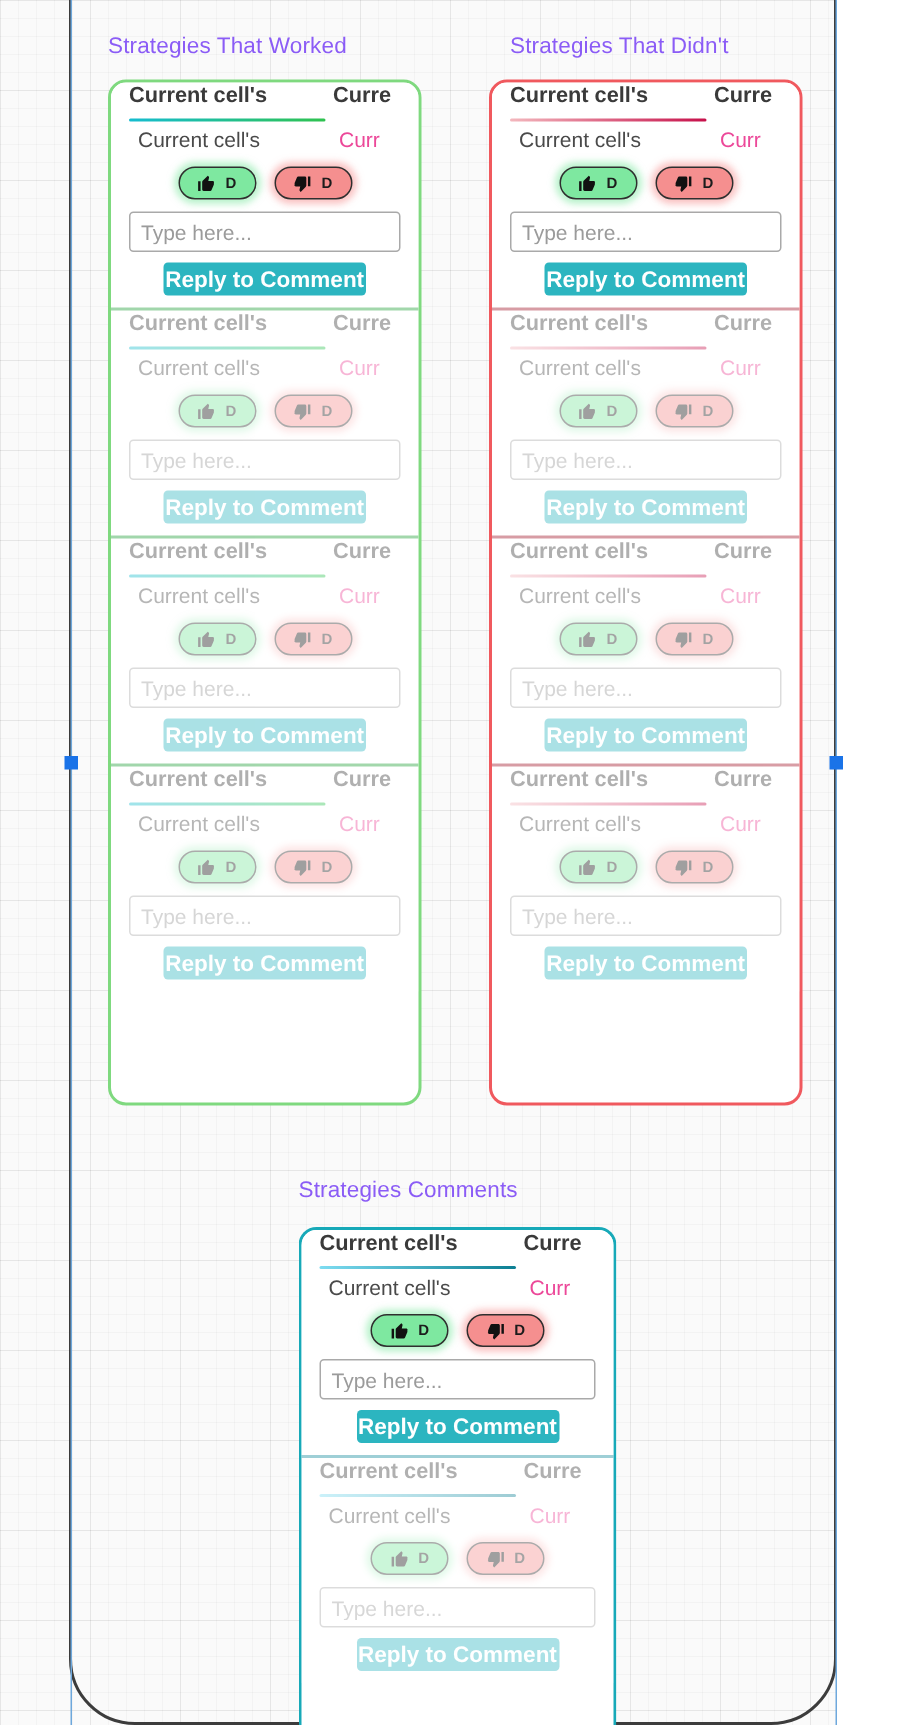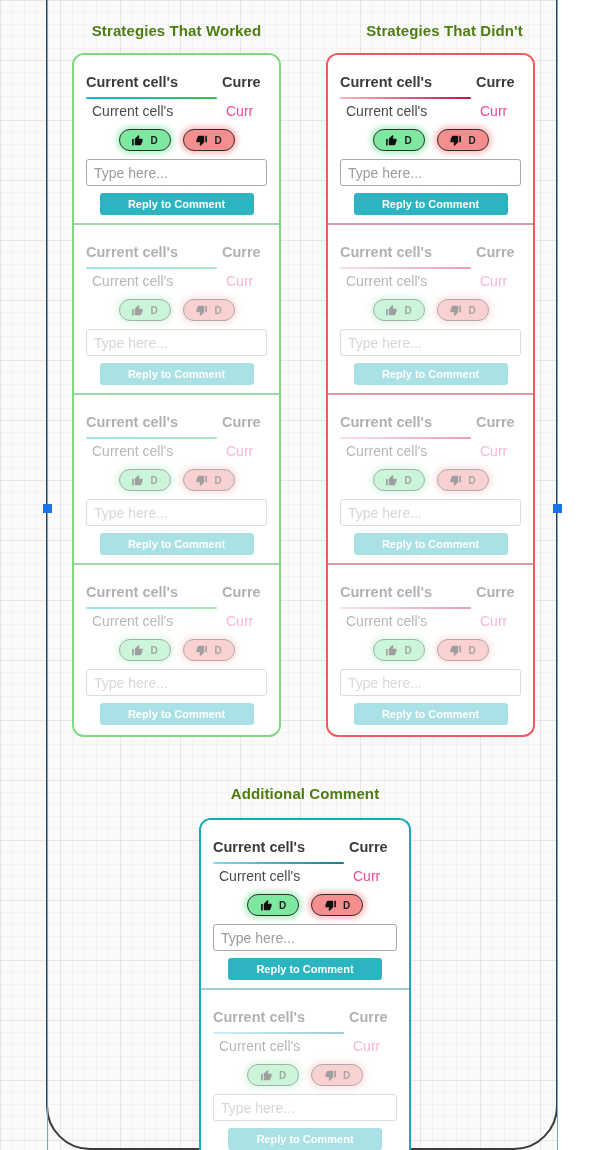--- a/index.html
+++ b/index.html
@@ -68,24 +68,23 @@
     left: 558px; top: 0;
     width: 56px; height: 1150px;
     background: #ffffff;
   }
 
   
   #content { position: absolute; left: 0; top: 0; width: 614px; height: 1150px; }
 
   .section-title {
     position: absolute;
-    text-align: center;
-    color: #4d7c0f;
+    color: #8b5cf6;
     font-size: 15px;
-    font-weight: 700;
+    font-weight: 400;
     letter-spacing: .1px;
     white-space: nowrap;
   }
 
   .column {
     position: absolute;
     width: 209px;
     border-radius: 12px;
     background: #ffffff;
     overflow: hidden;
@@ -100,21 +99,21 @@
     border: 2px solid #17a9b8;
     border-bottom: none;
     border-radius: 12px 12px 0 0;
     background: #ffffff;
     overflow: hidden;
   }
 
   
   .card {
     position: relative;
-    padding: 20px 12px 8px 12px;
+    padding: 2px 12px 8px 12px;
     background: #ffffff;
   }
   .card + .card { border-top: 2px solid var(--divider); }
   .col-worked { --divider: #179b2f; }
   .col-didnt  { --divider: #9e0a1e; }
   .col-extra  { --divider: #0d8799; }
 
   .card.dim { opacity: .40; }
 
   .card-head {
@@ -202,29 +201,29 @@
     border-radius: 3px;
     background: #ffffff;
     font-family: "Liberation Sans", sans-serif;
     font-size: 14px;
     color: #333;
   }
   .reply-input::placeholder { color: #9b9b9b; }
 
   .reply-btn {
     display: block;
-    width: 154px;
+    width: 135px;
     height: 22px;
     margin: 7px auto 0 auto;
     border: none;
     border-radius: 3px;
     background: #2cb5c0;
     color: #ffffff;
     font-family: "Liberation Sans", sans-serif;
-    font-size: 11px;
+    font-size: 15px;
     font-weight: 700;
     line-height: 17px;
     text-align: center;
     overflow: hidden;
     white-space: normal;
     cursor: pointer;
     padding: 0;
   }
 </style>
 </head>
@@ -241,21 +240,21 @@
   <div class="sel-rail" id="sel-rail-right"></div>
   <div class="sel-handle" id="sel-handle-left"></div>
   <div class="sel-handle" id="sel-handle-right"></div>
 
   <div id="content">
 
     <div class="section-title" style="left:72px; top:22px; width:209px;">Strategies That Worked</div>
 
     <div class="section-title" style="left:340px; top:22px; width:209px;">Strategies That Didn't</div>
 
-    <div class="section-title" style="left:199px; top:785px; width:212px;">Additional Comment</div>
+    <div class="section-title" style="left:199px; top:785px; width:212px;">Strategies Comments</div>
 
     <div class="column col-worked">
         <div class="card">
           <div class="card-head">
             <span class="title">Current cell's</span>
             <span class="title-ghost">Curre</span>
           </div>
           <div class="rule green"></div>
           <div class="card-body">
             <span class="body-txt">Current cell's</span>

